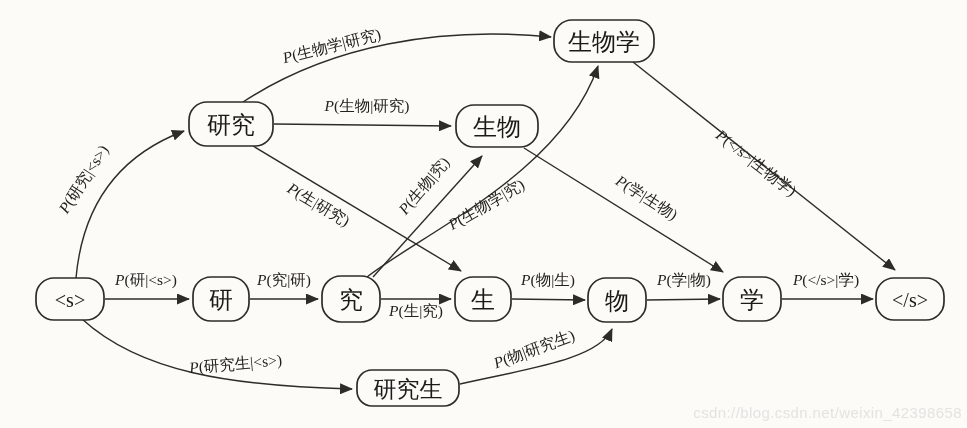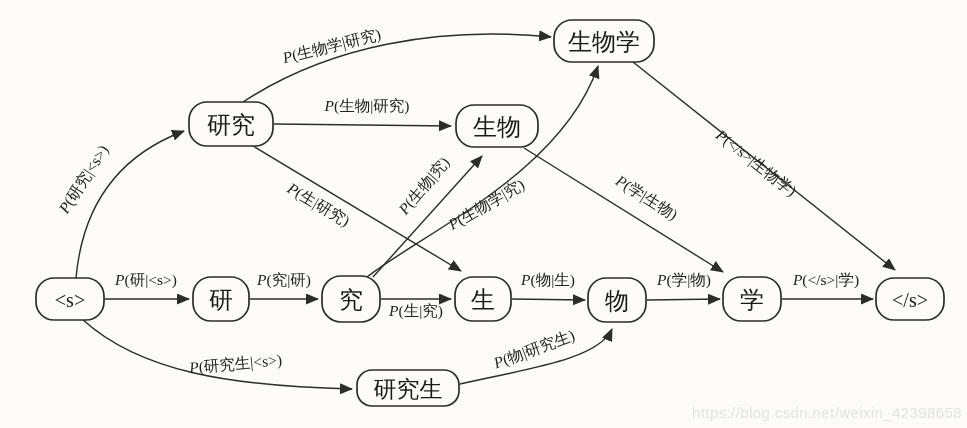--- a/index.html
+++ b/index.html
@@ -115,14 +115,14 @@
       </g>
       <g>
         <rect class="node-shape" x="554" y="20" width="100" height="42" rx="18" ry="18"></rect>
         <text class="node-text" x="604" y="41" dominant-baseline="central" font-size="24" dy="1">生物学</text>
       </g>
       <g>
         <rect class="node-shape" x="357" y="370" width="102" height="36" rx="15" ry="15"></rect>
         <text class="node-text" x="408" y="388" dominant-baseline="central" font-size="23" dy="1">研究生</text>
       </g>
     </svg>
-  <div class="watermark">https://blog.csdn.net/weixin_42398658</div>
+  <div class="watermark">csdn://blog.csdn.net/weixin_42398658</div>
 </div>
 
 </body></html>

